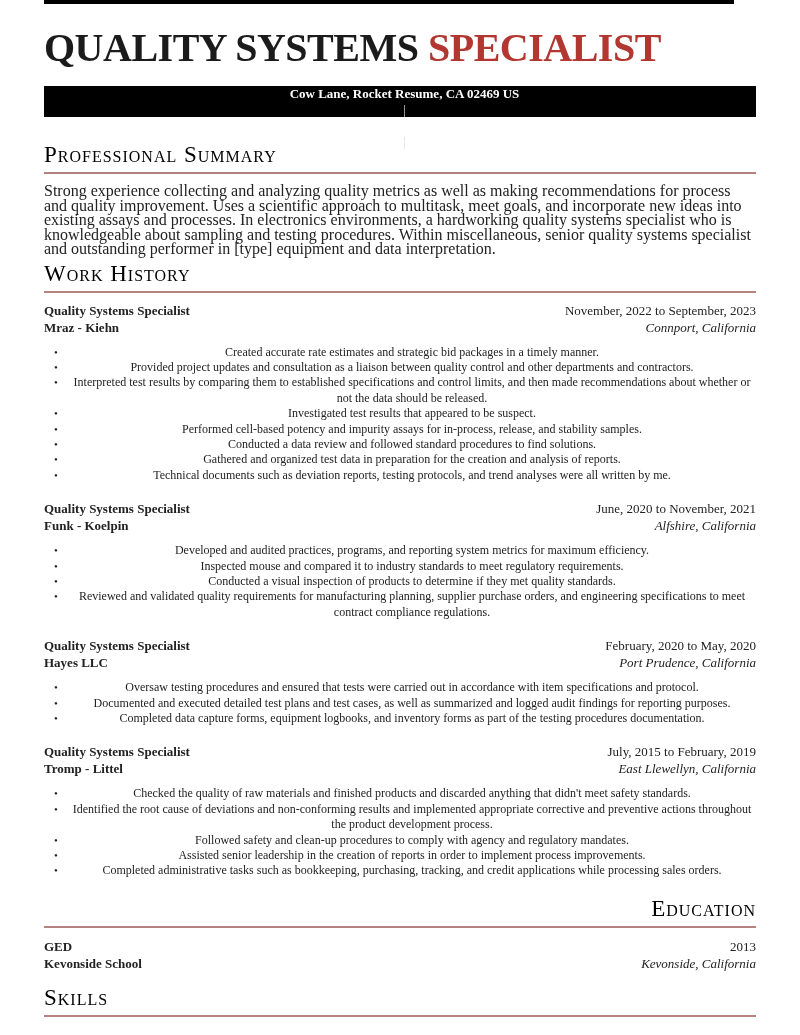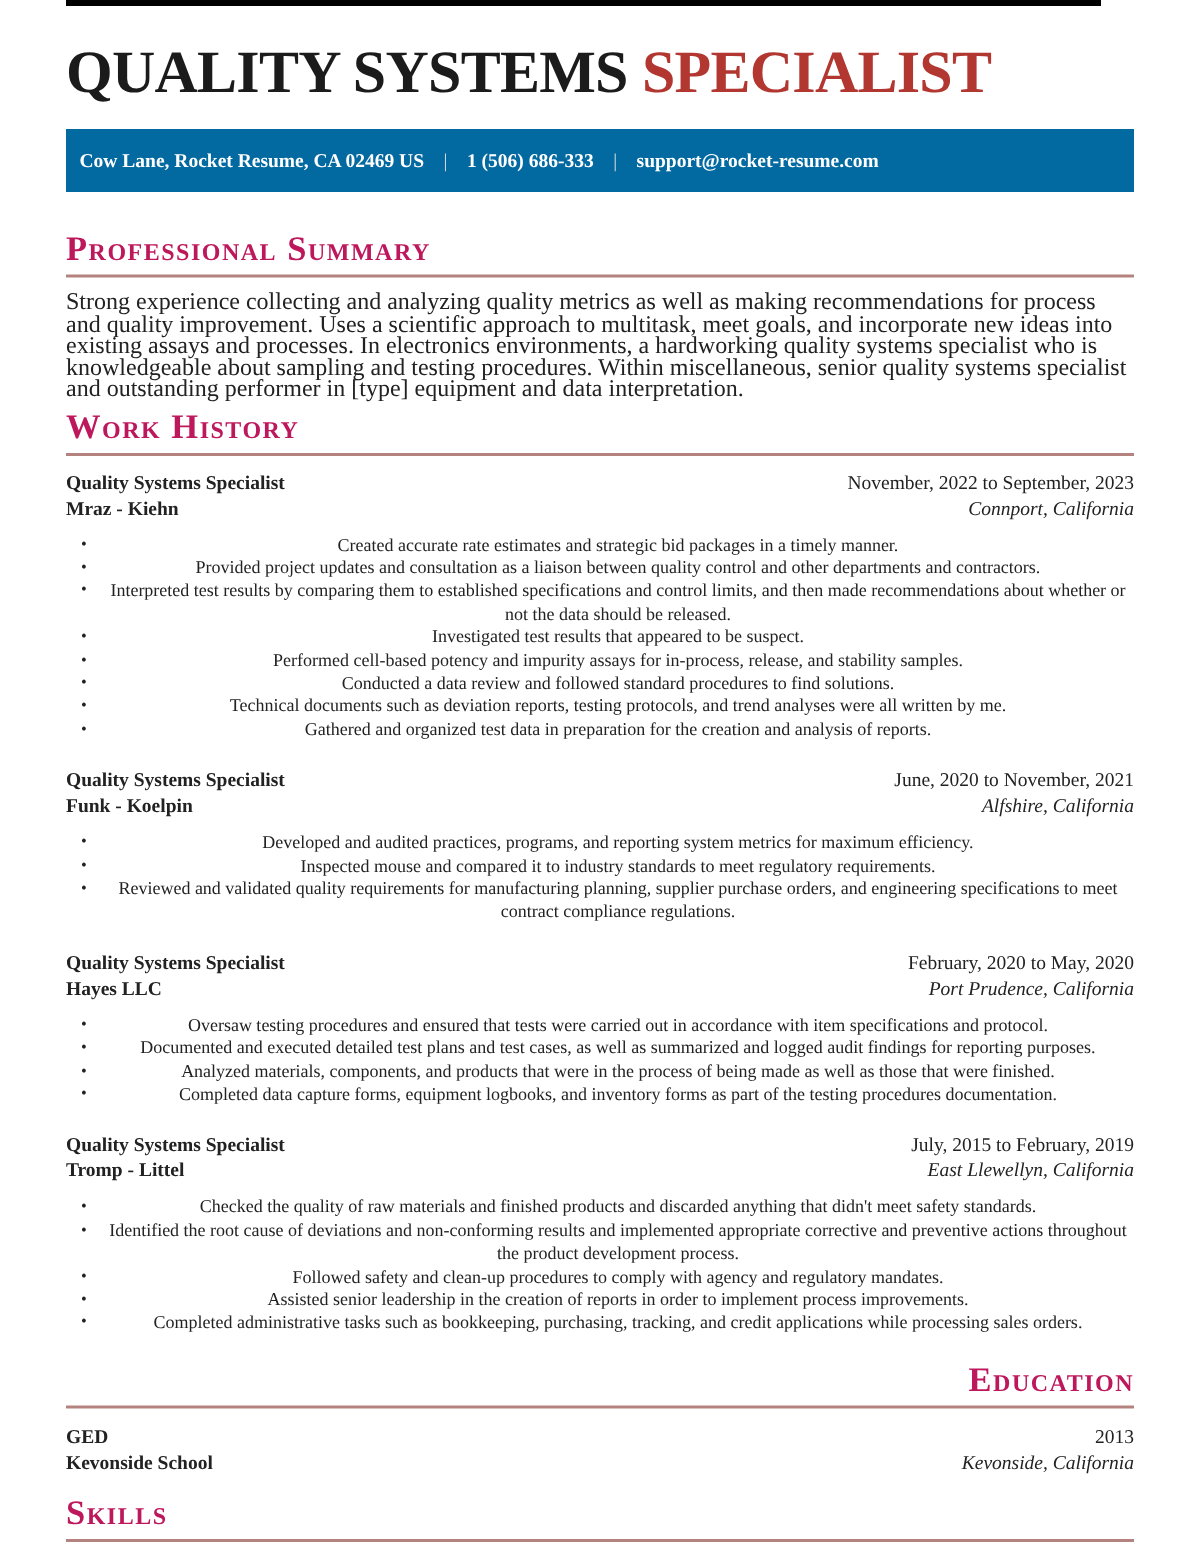--- a/index.html
+++ b/index.html
@@ -17,34 +17,35 @@
 
   .resume-title {
     margin: 24px 0 0 0;
     font-size: 40px; line-height: 40px;
     font-weight: bold; letter-spacing: -0.5px;
     color: #1b1b1b; white-space: nowrap;
   }
   .resume-title .accent { color: #b23730; }
 
   .contact-bar {
-    margin-top: 18px; height: 42px;
-    background: #0369a1; color: #fff;
+    margin-top: 18px; height: 31px;
+    background: #000000; color: #fff;
     display: flex; align-items: center;
     font-size: 13px; font-weight: bold;
     padding-left: 9px;
+    flex-direction: column;
   }
   .contact-sep { margin: 0 13px; font-weight: normal; color: #ddd; }
 
   .section { margin-top: 0; }
   .section-heading {
     font-variant: small-caps;
     font-size: 23px; line-height: 23px;
     letter-spacing: 1px;
-    color: #be185d; font-weight: 700;
+    color: #000000; font-weight: 400;
   }
   .rule { height: 2px; background: #b5837f; margin-top: 6px; }
 
   .summary-section { margin-top: 26px; }
   .summary-text {
     margin: 10px 0 0 0;
     font-size: 16px; line-height: 14.5px;
   }
 
   .work-section { margin-top: 5px; }
@@ -117,54 +118,54 @@
         <span class="bold">Mraz - Kiehn</span>
         <span class="italic">Connport, California</span>
       </div>
       <ul class="bullets">
           <li>Created accurate rate estimates and strategic bid packages in a timely manner.</li>
           <li>Provided project updates and consultation as a liaison between quality control and other departments and contractors.</li>
           <li>Interpreted test results by comparing them to established specifications and control limits, and then made recommendations about whether or not the data should be released.</li>
           <li>Investigated test results that appeared to be suspect.</li>
           <li>Performed cell-based potency and impurity assays for in-process, release, and stability samples.</li>
           <li>Conducted a data review and followed standard procedures to find solutions.</li>
+          <li>Gathered and organized test data in preparation for the creation and analysis of reports.</li>
           <li>Technical documents such as deviation reports, testing protocols, and trend analyses were all written by me.</li>
-          <li>Gathered and organized test data in preparation for the creation and analysis of reports.</li>
         </ul>
     </div>
 
     <div class="job">
       <div class="two-col-row">
         <span class="bold">Quality Systems Specialist</span>
         <span>June, 2020 to November, 2021</span>
       </div>
       <div class="two-col-row">
         <span class="bold">Funk - Koelpin</span>
         <span class="italic">Alfshire, California</span>
       </div>
       <ul class="bullets">
           <li>Developed and audited practices, programs, and reporting system metrics for maximum efficiency.</li>
           <li>Inspected mouse and compared it to industry standards to meet regulatory requirements.</li>
+          <li>Conducted a visual inspection of products to determine if they met quality standards.</li>
           <li>Reviewed and validated quality requirements for manufacturing planning, supplier purchase orders, and engineering specifications to meet contract compliance regulations.</li>
         </ul>
     </div>
 
     <div class="job">
       <div class="two-col-row">
         <span class="bold">Quality Systems Specialist</span>
         <span>February, 2020 to May, 2020</span>
       </div>
       <div class="two-col-row">
         <span class="bold">Hayes LLC</span>
         <span class="italic">Port Prudence, California</span>
       </div>
       <ul class="bullets">
           <li>Oversaw testing procedures and ensured that tests were carried out in accordance with item specifications and protocol.</li>
           <li>Documented and executed detailed test plans and test cases, as well as summarized and logged audit findings for reporting purposes.</li>
-          <li>Analyzed materials, components, and products that were in the process of being made as well as those that were finished.</li>
           <li>Completed data capture forms, equipment logbooks, and inventory forms as part of the testing procedures documentation.</li>
         </ul>
     </div>
 
     <div class="job">
       <div class="two-col-row">
         <span class="bold">Quality Systems Specialist</span>
         <span>July, 2015 to February, 2019</span>
       </div>
       <div class="two-col-row">

